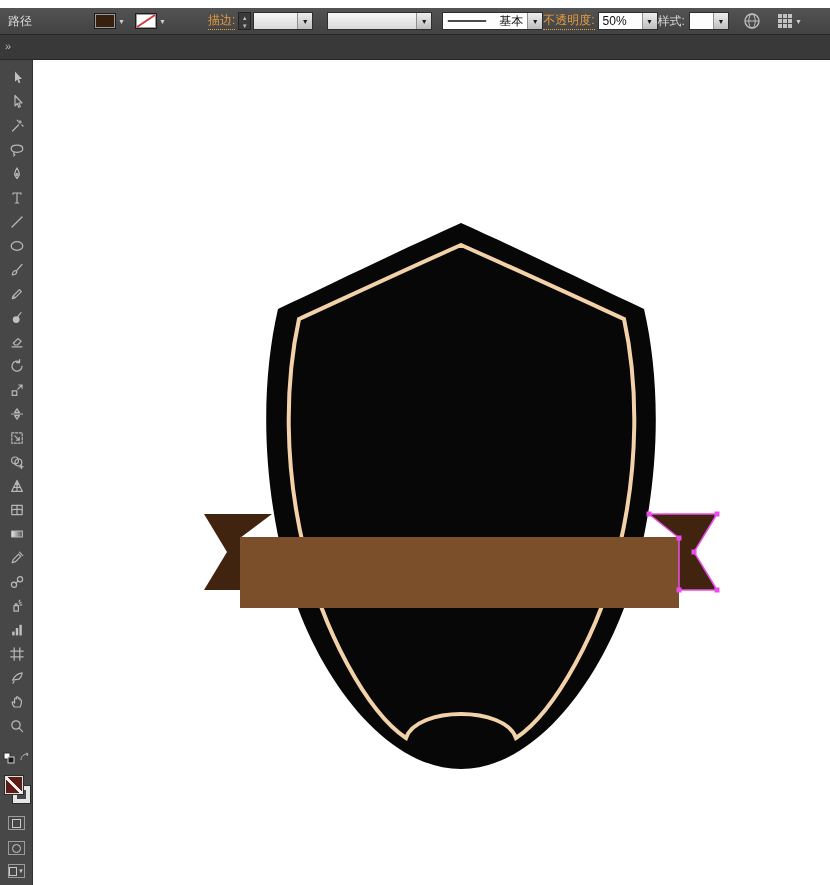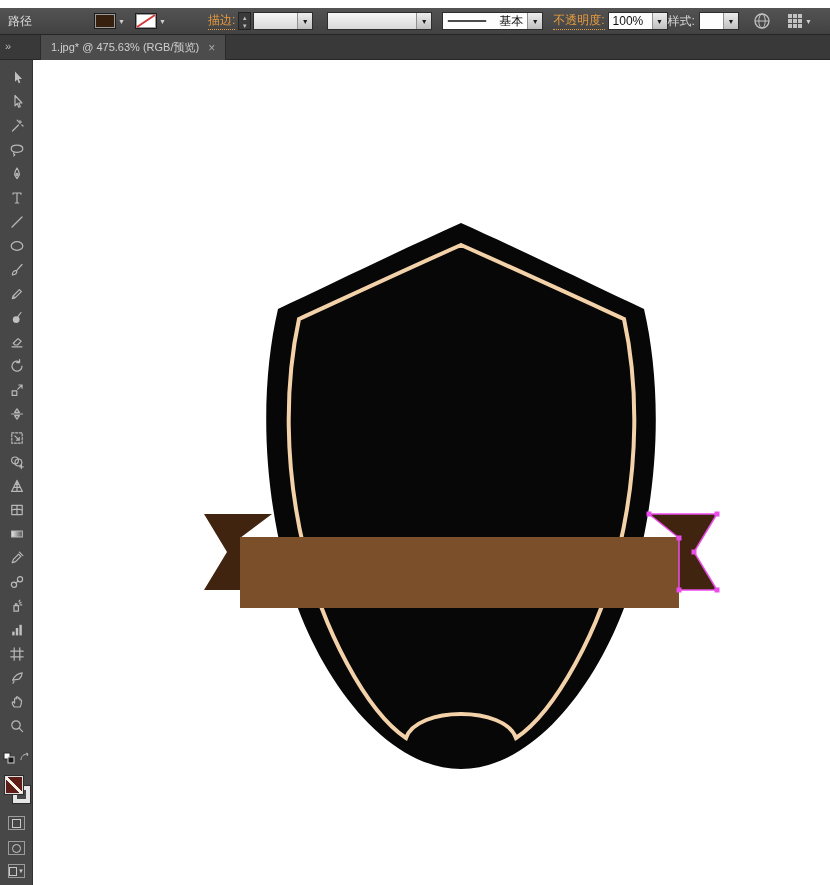--- a/index.html
+++ b/index.html
@@ -101,23 +101,23 @@
   <div class="combo" style="margin-left:10px">
     <div class="field white" style="width:84px">
       <svg width="50" height="6" viewBox="0 0 50 6">
         <line x1="1" y1="3" x2="49" y2="3" stroke="#111" stroke-width="2"></line>
       </svg>
       <span style="margin-left:12px">基本</span>
     </div>
     <div class="btn">▼</div>
   </div>
 
-  <span class="cb-link" style="margin-left:10px">不透明度:</span>
+  <span class="cb-link" style="">不透明度:</span>
   <div class="combo" style="margin-left:3px">
-    <div class="field white" style="width:43px">100%</div>
+    <div class="field white" style="width:43px">50%</div>
     <div class="btn">▼</div>
   </div>
 
   <span class="cb-label" style="">样式:</span>
   <div class="combo" style="margin-left:4px">
     <div class="field white" style="width:23px"></div>
     <div class="btn">▼</div>
   </div>
 
   <div class="cb-icon" style="margin-left:14px">
@@ -139,24 +139,20 @@
       <rect x="1" y="11" width="4" height="4"></rect>
         <rect x="6" y="11" width="4" height="4"></rect>
         <rect x="11" y="11" width="4" height="4"></rect>
     </svg>
     <span class="dd">▼</span>
   </div>
 </div>
 
 <div class="tab-bar">
   <span class="collapse">»</span>
-  <div class="tab">
-    <span class="tab-title">1.jpg* @ 475.63% (RGB/预览)</span>
-    <span class="tab-close">×</span>
-  </div>
 </div>
 
 <div class="toolbar">
   <div class="tools">
     <div class="tool">
         <svg width="16" height="16" viewBox="0 0 16 16">
           <path class="f" d="M6 1.5 L6 11.8 L8.3 9.5 L9.7 13.2 L11.3 12.6 L9.9 9 L13 9 Z"></path>
         </svg>
       </div>
     <div class="tool">

